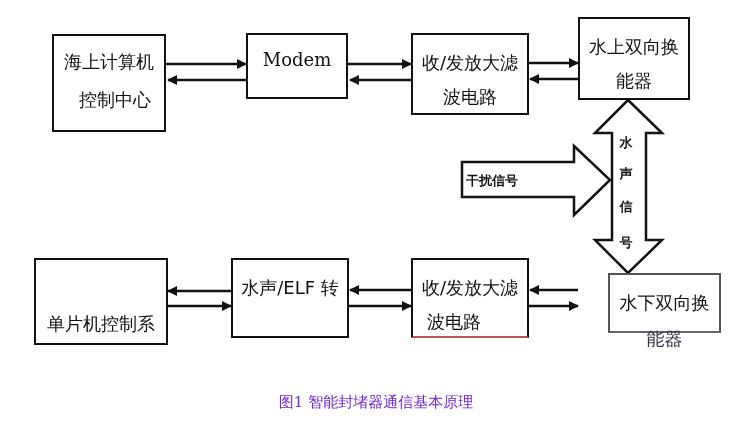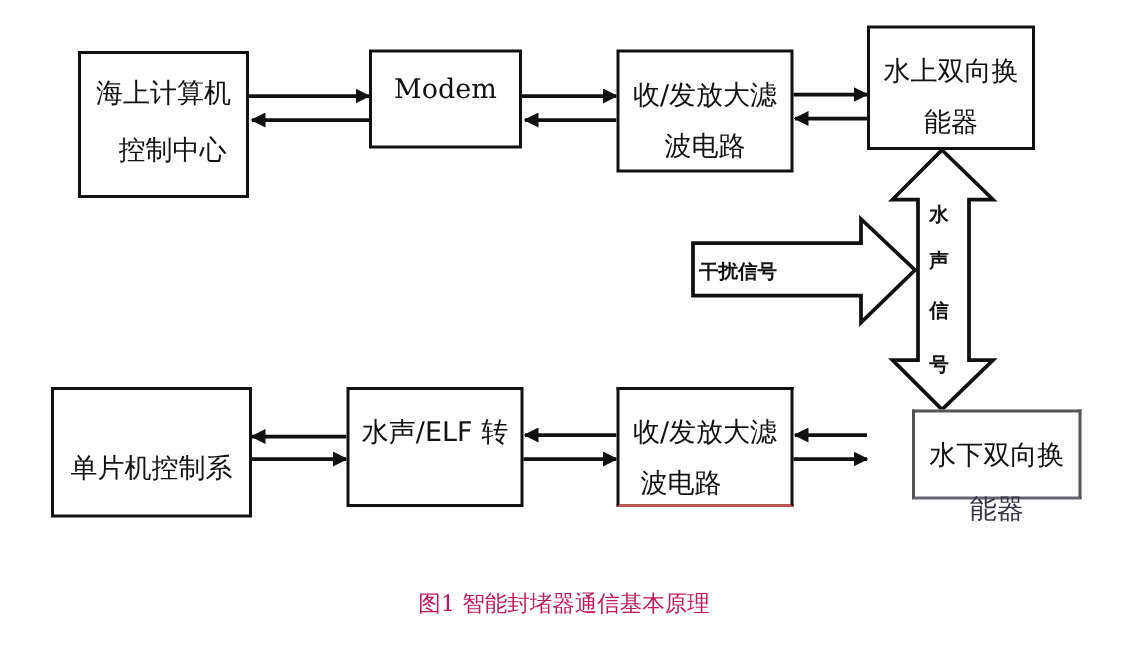--- a/index.html
+++ b/index.html
@@ -3,21 +3,21 @@
 <meta charset="utf-8">
 <style>
   html, body { margin: 0; padding: 0; background: #ffffff; }
   body { width: 752px; height: 430px; position: relative; overflow: hidden;
          font-family: "DejaVu Serif", "Liberation Serif", serif; color: #111; }
   .box { position: absolute; border: 2px solid #111; background: #fff; box-sizing: border-box; }
   .box-text { position: absolute; left: 0; right: 0; font-size: 18px; font-weight: normal;
               text-align: center; white-space: nowrap; font-family: "DejaVu Sans", sans-serif; }
   svg.conn { position: absolute; left: 0; top: 0; }
   .caption { position: absolute; top: 393px; left: 0; width: 752px; text-align: center;
-             font-size: 15px; font-family: "DejaVu Serif", serif; color: #be185d; }
+             font-size: 15px; font-family: "DejaVu Serif", serif; color: #6d28d9; }
   .vtext { position: absolute; left: 614px; width: 24px; text-align: center; font-size: 13px;
            font-weight: bold; font-family: "DejaVu Sans", sans-serif; }
   .interf { position: absolute; left: 466px; top: 172px; font-size: 13px; font-weight: bold;
             font-family: "DejaVu Sans", sans-serif; }
 </style>
 </head>
 <body>
 
 <svg class="conn" width="752" height="430">
   <defs>
@@ -58,21 +58,21 @@
   <div class="box-text" style="top:16px;">收/发放大滤</div>
   <div class="box-text" style="top:50px;">波电路</div>
 </div>
 
 <div class="box" style="left:578px;top:17px;width:112px;height:83px;">
   <div class="box-text" style="top:16px;">水上双向换</div>
   <div class="box-text" style="top:50px;">能器</div>
 </div>
 
 <div class="box" style="left:34px;top:258px;width:134px;height:87px;">
-  <div class="box-text" style="top:40px;">单片机控制系</div>
+  <div class="box-text" style="top:52px;">单片机控制系</div>
 </div>
 
 <div class="box" style="left:231px;top:258px;width:118px;height:80px;">
   <div class="box-text" style="top:16px;">水声/ELF 转</div>
 </div>
 
 <div class="box" style="left:411px;top:258px;width:118px;height:80px;border-bottom-color:#b55;">
   <div class="box-text" style="top:16px;">收/发放大滤</div>
   <div class="box-text" style="top:50px;text-align:left;padding-left:14px;">波电路</div>
 </div>

